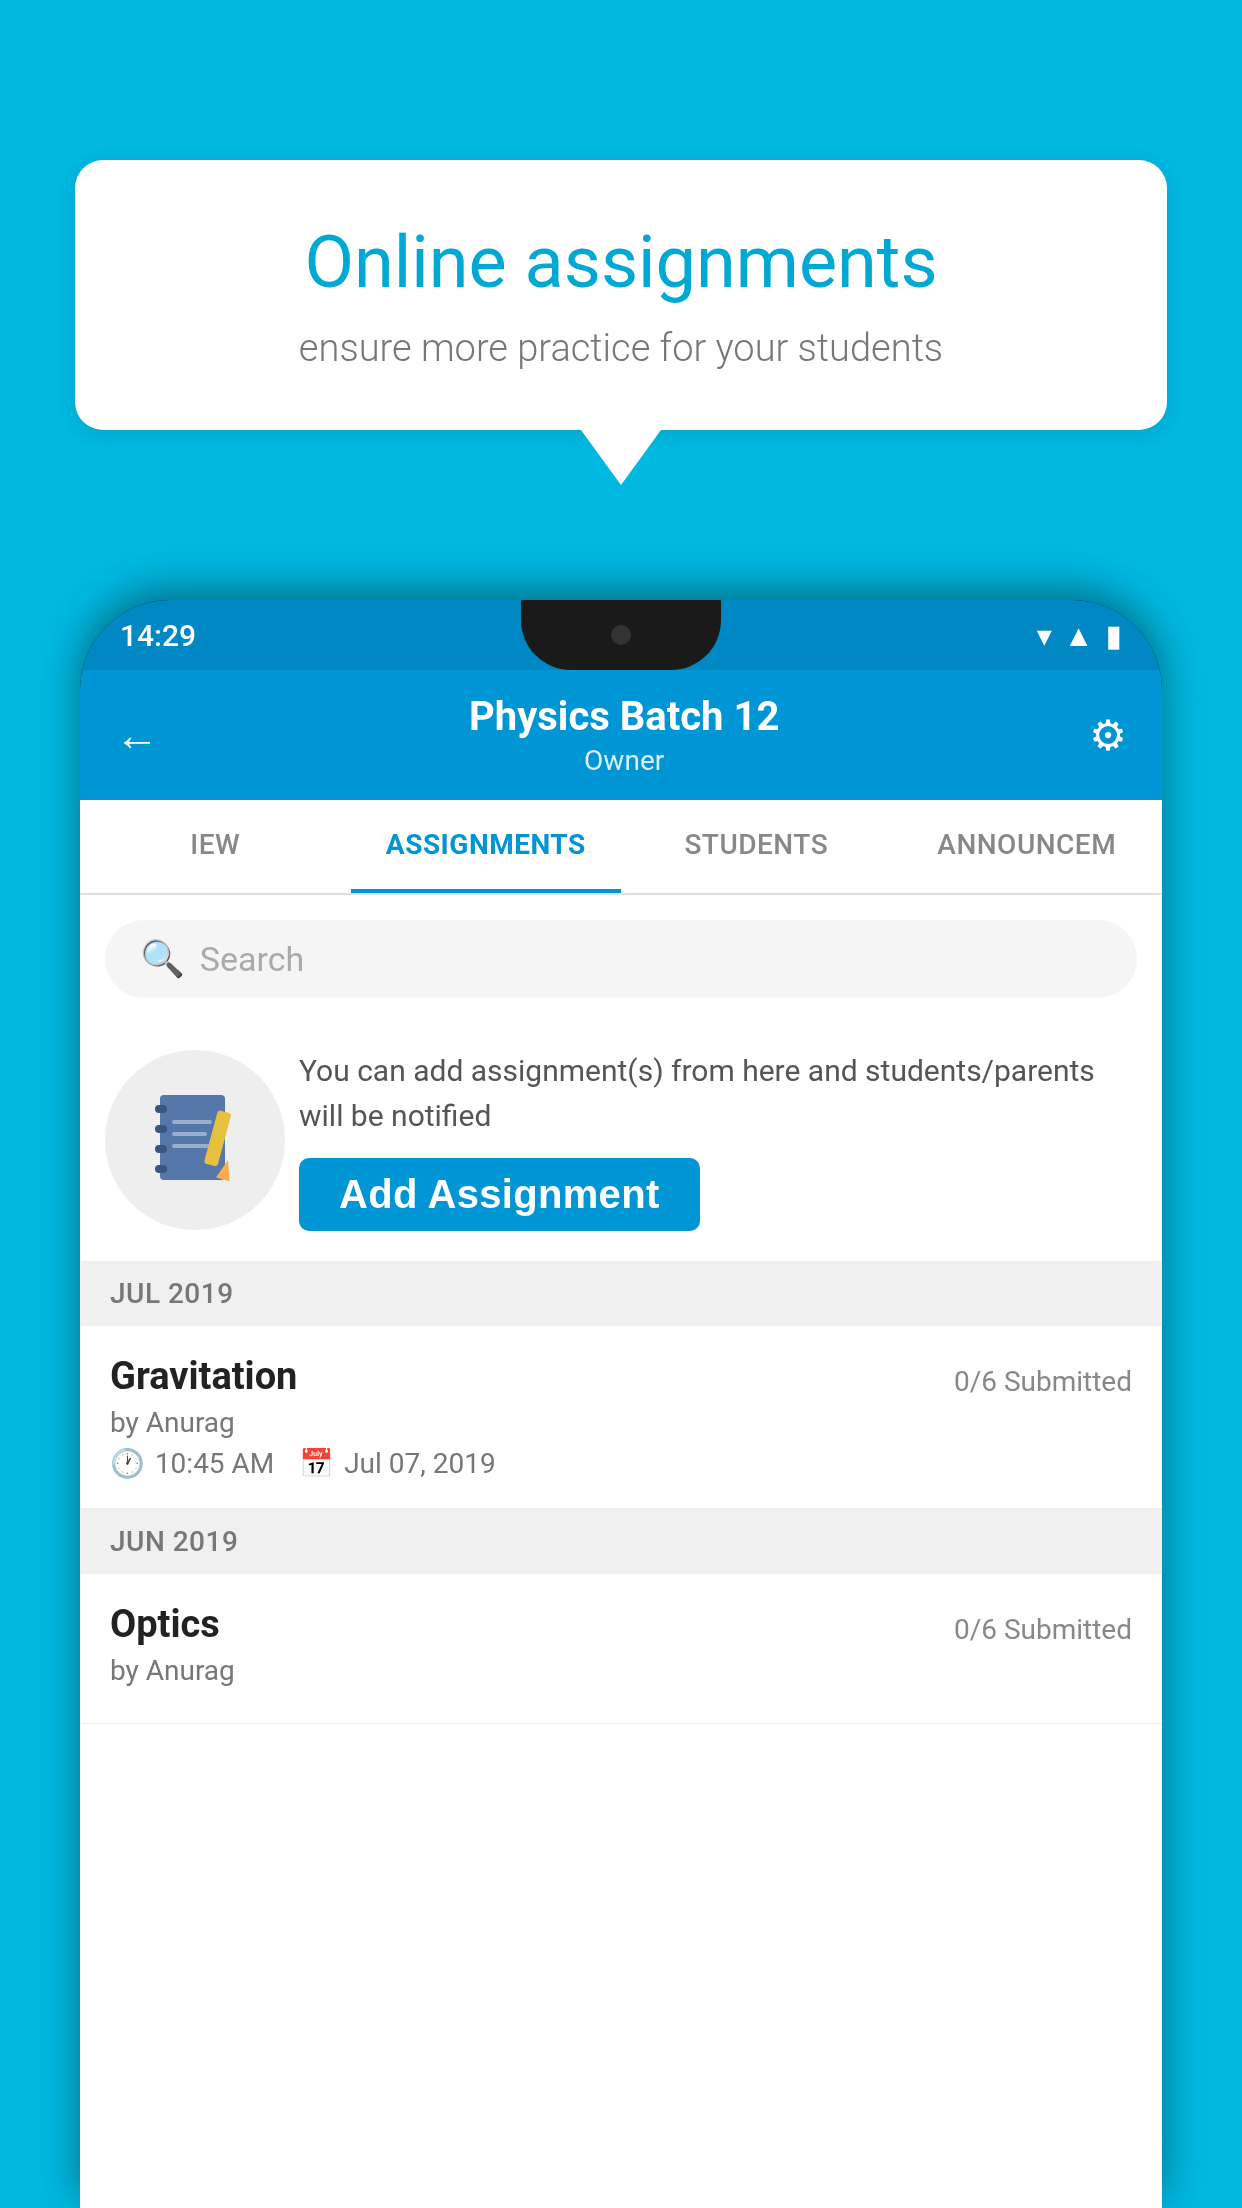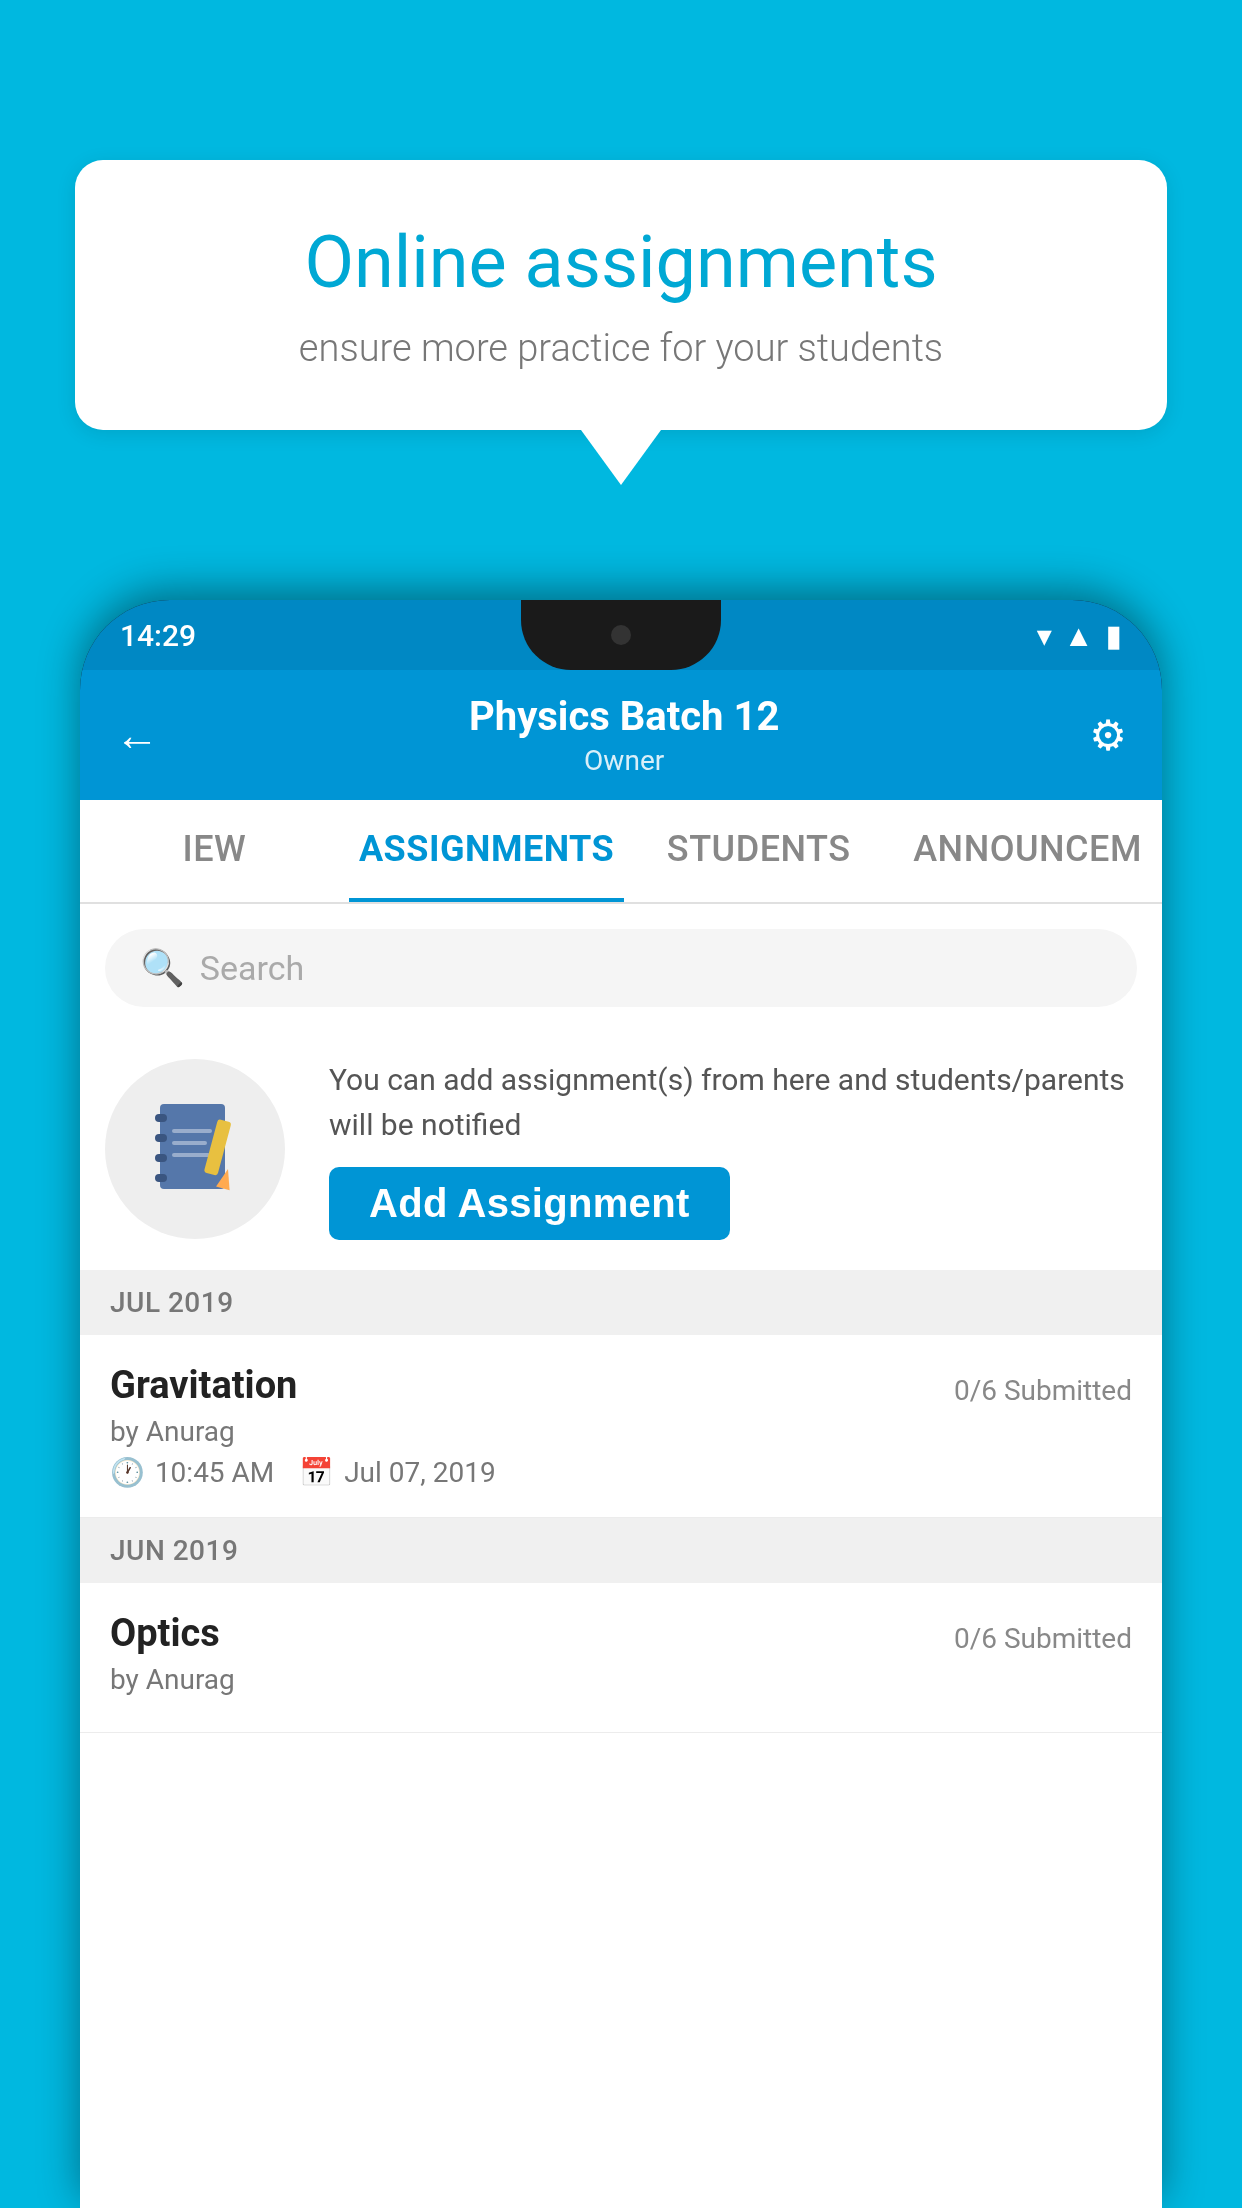--- a/index.html
+++ b/index.html
@@ -143,21 +143,21 @@
     .tabs-container {
       background: white;
       display: flex;
       border-bottom: 2px solid #e0e0e0;
     }
 
     .tab {
       flex: 1;
       text-align: center;
       padding: 28px 10px;
-      font-size: 36px;
+      font-size: 28px;
       font-weight: 500;
       color: #888;
       cursor: pointer;
       letter-spacing: 0.5px;
       border-bottom: 4px solid transparent;
     }
 
     .tab.active {
       color: #0095d5;
       border-bottom: 4px solid #0095d5;
@@ -190,21 +190,21 @@
     .search-placeholder {
       font-size: 34px;
       color: #aaa;
     }
 
     
     .info-section {
       display: flex;
       align-items: center;
       padding: 30px 25px;
-      gap: 44px;
+      gap: 14px;
       background: white;
     }
 
     .notebook-icon-circle {
       width: 180px;
       height: 180px;
       border-radius: 50%;
       background: #eee;
       display: flex;
       align-items: center;

